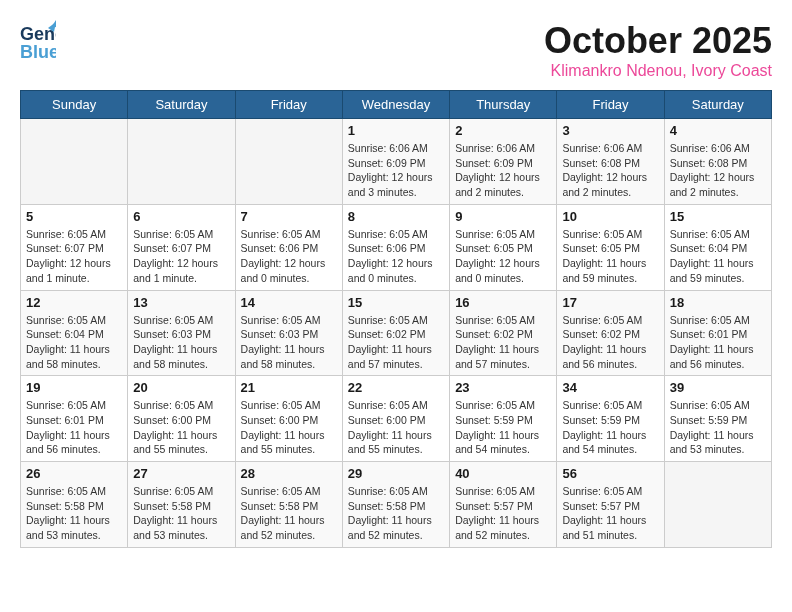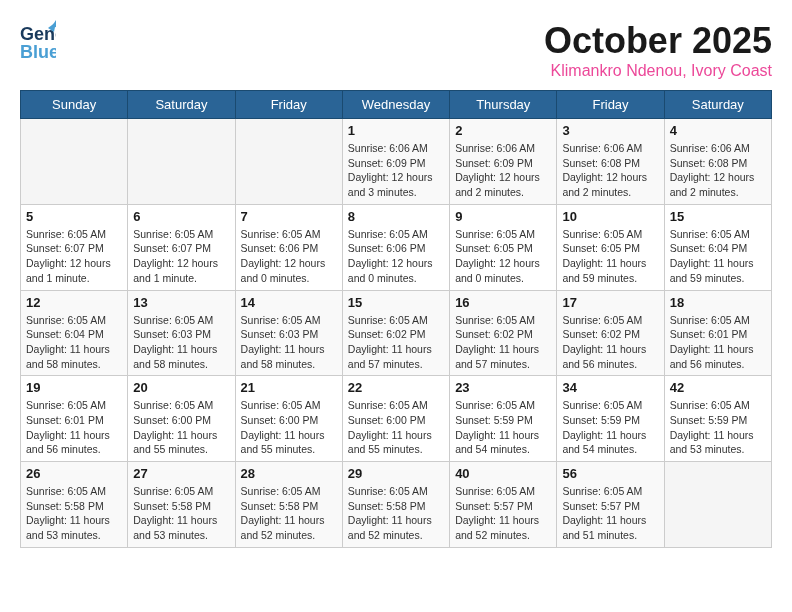--- a/index.html
+++ b/index.html
@@ -256,21 +256,21 @@
 Sunset: 5:59 PM
 Daylight: 11 hours and 54 minutes.</div>
         </td>
         <td>
           <div class="day-number">34</div>
           <div class="day-info" style="white-space: pre-line;">Sunrise: 6:05 AM
 Sunset: 5:59 PM
 Daylight: 11 hours and 54 minutes.</div>
         </td>
         <td>
-          <div class="day-number">42</div>
+          <div class="day-number">39</div>
           <div class="day-info" style="white-space: pre-line;">Sunrise: 6:05 AM
 Sunset: 5:59 PM
 Daylight: 11 hours and 53 minutes.</div>
         </td>
       </tr>
       <tr>
         <td>
           <div class="day-number">26</div>
           <div class="day-info" style="white-space: pre-line;">Sunrise: 6:05 AM
 Sunset: 5:58 PM

